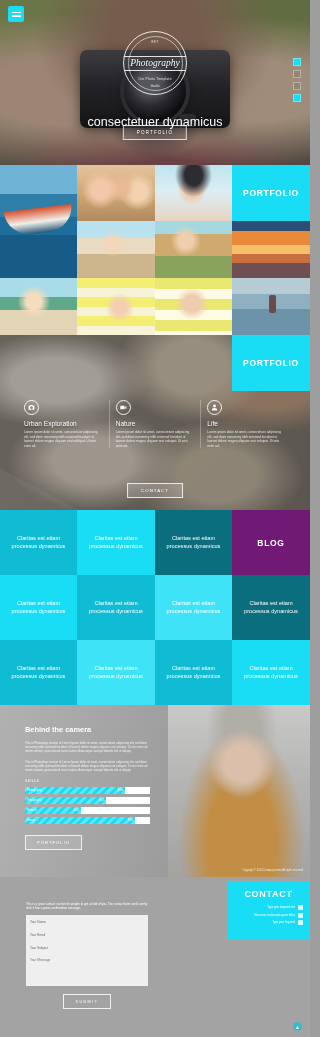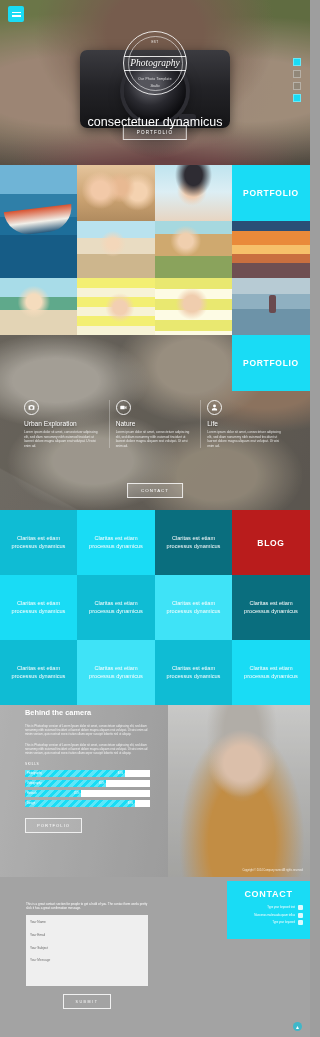--- a/index.html
+++ b/index.html
@@ -159,21 +159,21 @@
   .about-photo{position:absolute;right:0;top:0;width:142px;height:172px;
     background:
       radial-gradient(circle at 52% 34%,#efcbb0 0 13%,rgba(239,203,176,0) 25%),
       radial-gradient(ellipse at 52% 16%,#b9b4ac 0 17%,rgba(185,180,172,0) 34%),
       radial-gradient(ellipse at 52% 80%,#cf8b2e 0 32%,rgba(207,139,46,0) 60%),
       linear-gradient(#d7d7d5,#bdbdbb 45%,#a7a7a4);}
   .about-scrim{position:absolute;inset:0;background:rgba(150,150,150,.22);}
   .ab-label{position:absolute;right:0;top:0;width:78px;height:52px;background:#19dcf5;
     display:flex;align-items:center;justify-content:center;
     color:#fff;font-size:8.5px;font-weight:bold;letter-spacing:.7px;}
-  .ab-body{position:absolute;left:25px;top:3px;width:125px;}
+  .ab-body{position:absolute;left:25px;top:20px;width:125px;}
   .ab-h{color:#fff;font-size:7.4px;margin:0 0 7px;}
   .ab-p{color:rgba(255,255,255,.85);font-size:2.9px;line-height:4.2px;margin:0 0 6px;}
   .ab-sk{color:#fff;font-size:3.3px;letter-spacing:.5px;margin:7px 0 4px;}
   .bar{position:relative;height:7px;background:#fff;margin-bottom:3px;}
   .bar-fill{position:absolute;left:0;top:0;bottom:0;
     background-color:#19dcf5;
     background-image:repeating-linear-gradient(-45deg,rgba(255,255,255,.30) 0 3px,rgba(255,255,255,0) 3px 6px);
     display:flex;align-items:center;justify-content:space-between;padding:0 2px;box-sizing:border-box;}
   .bar-n{color:#fff;font-size:2.6px;}
   .bar-v{color:#fff;font-size:2.6px;}
@@ -297,21 +297,21 @@
       </div>
     </div>
 
     <div class="svc-btn">CONTACT</div>
   </section>
 
   <section class="blog">
     <div class="tile" style="background:#0fbcd4">Claritas est etiam processus dynamicus</div>
     <div class="tile" style="background:#19dcf5">Claritas est etiam processus dynamicus</div>
     <div class="tile" style="background:#0a6e7e">Claritas est etiam processus dynamicus</div>
-    <div class="tile lbl" style="background:#b91c1c">BLOG</div>
+    <div class="tile lbl" style="background:#701a75">BLOG</div>
 
     <div class="tile" style="background:#19dcf5">Claritas est etiam processus dynamicus</div>
     <div class="tile" style="background:#0fbcd4">Claritas est etiam processus dynamicus</div>
     <div class="tile" style="background:#3fe3f7">Claritas est etiam processus dynamicus</div>
     <div class="tile" style="background:#0a6e7e">Claritas est etiam processus dynamicus</div>
 
     <div class="tile" style="background:#0fbcd4">Claritas est etiam processus dynamicus</div>
     <div class="tile" style="background:#3fe3f7">Claritas est etiam processus dynamicus</div>
     <div class="tile" style="background:#0fbcd4">Claritas est etiam processus dynamicus</div>
     <div class="tile" style="background:#19dcf5">Claritas est etiam processus dynamicus</div>

